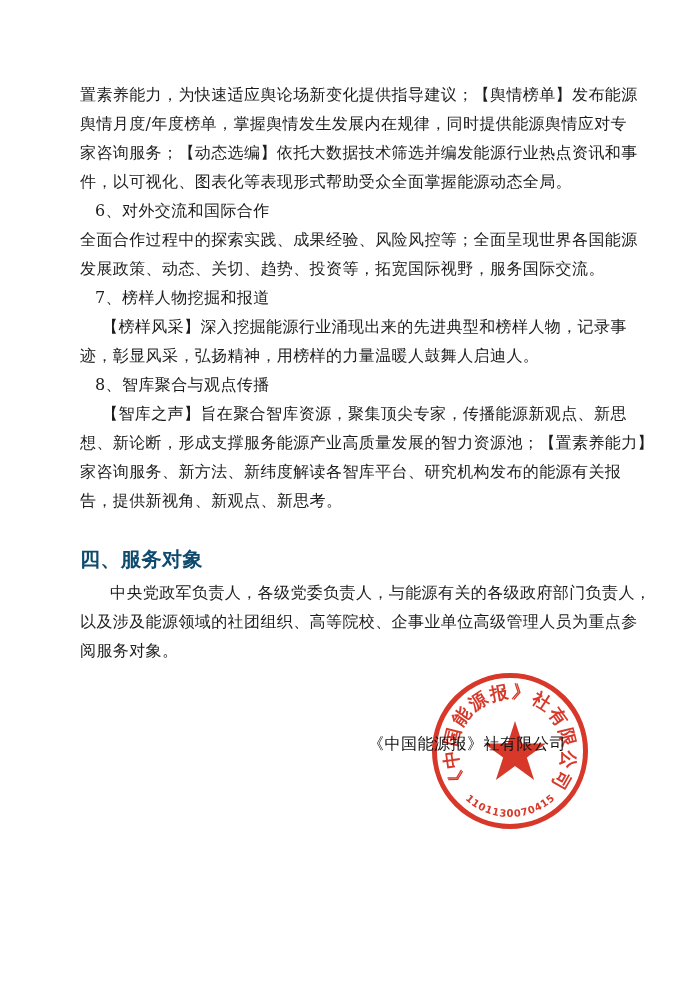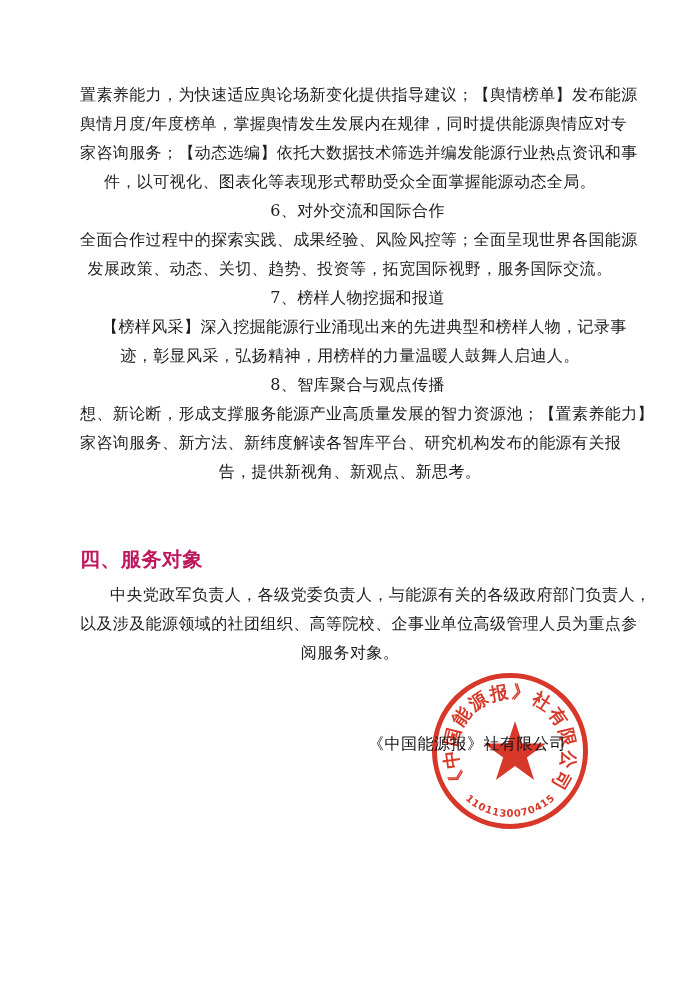--- a/index.html
+++ b/index.html
@@ -6,50 +6,49 @@
   * { margin: 0; padding: 0; box-sizing: border-box; }
   html, body { background: #ffffff; }
   .page {
     position: relative;
     width: 700px;
     height: 988px;
     background: #ffffff;
     overflow: hidden;
     font-family: "DejaVu Serif", "Liberation Serif", serif;
     color: var(--ink);
-    text-align: center;
   }
   .text-block {
     position: absolute;
     left: 80px;
     width: 540px;
   }
   .block-main { top: 80px; }
-  .block-service { top: 580px; }
+  .block-service { top: 580px; font-family: Liberation Mono, monospace; }
   .line {
     height: 29px;
     line-height: 29px;
     font-size: 16px;
     letter-spacing: 0.4px;
     white-space: nowrap;
   }
   .ind-num  { padding-left: 15px; }
   .ind-br   { padding-left: 22px; }
   .ind-para { padding-left: 30px; }
   .section-heading {
     position: absolute;
     left: 80px;
     top: 544px;
     height: 30px;
     line-height: 30px;
     font-family: "Liberation Sans", "DejaVu Sans", sans-serif;
     font-weight: bold;
     font-size: 20px;
     letter-spacing: 0.5px;
-    color: #be185d;
+    color: #0c4a6e;
     white-space: nowrap;
   }
   .signature {
     position: absolute;
     left: 368px;
     top: 734px;
     height: 22px;
     line-height: 22px;
     font-size: 16px;
     letter-spacing: 0.5px;
@@ -120,20 +119,21 @@
     <div class="line">舆情月度/年度榜单，掌握舆情发生发展内在规律，同时提供能源舆情应对专</div>
     <div class="line">家咨询服务；【动态选编】依托大数据技术筛选并编发能源行业热点资讯和事</div>
     <div class="line">件，以可视化、图表化等表现形式帮助受众全面掌握能源动态全局。</div>
     <div class="line ind-num">6、对外交流和国际合作</div>
     <div class="line">全面合作过程中的探索实践、成果经验、风险风控等；全面呈现世界各国能源</div>
     <div class="line">发展政策、动态、关切、趋势、投资等，拓宽国际视野，服务国际交流。</div>
     <div class="line ind-num">7、榜样人物挖掘和报道</div>
     <div class="line ind-br">【榜样风采】深入挖掘能源行业涌现出来的先进典型和榜样人物，记录事</div>
     <div class="line">迹，彰显风采，弘扬精神，用榜样的力量温暖人鼓舞人启迪人。</div>
     <div class="line ind-num">8、智库聚合与观点传播</div>
+    <div class="line ind-br">【智库之声】旨在聚合智库资源，聚集顶尖专家，传播能源新观点、新思</div>
     <div class="line">想、新论断，形成支撑服务能源产业高质量发展的智力资源池；【置素养能力】</div>
     <div class="line">家咨询服务、新方法、新纬度解读各智库平台、研究机构发布的能源有关报</div>
     <div class="line">告，提供新视角、新观点、新思考。</div>
   </div>
 
   <div class="section-heading">四、服务对象</div>
 
   <div class="text-block block-service">
     <div class="line ind-para">中央党政军负责人，各级党委负责人，与能源有关的各级政府部门负责人，</div>
     <div class="line">以及涉及能源领域的社团组织、高等院校、企事业单位高级管理人员为重点参</div>

